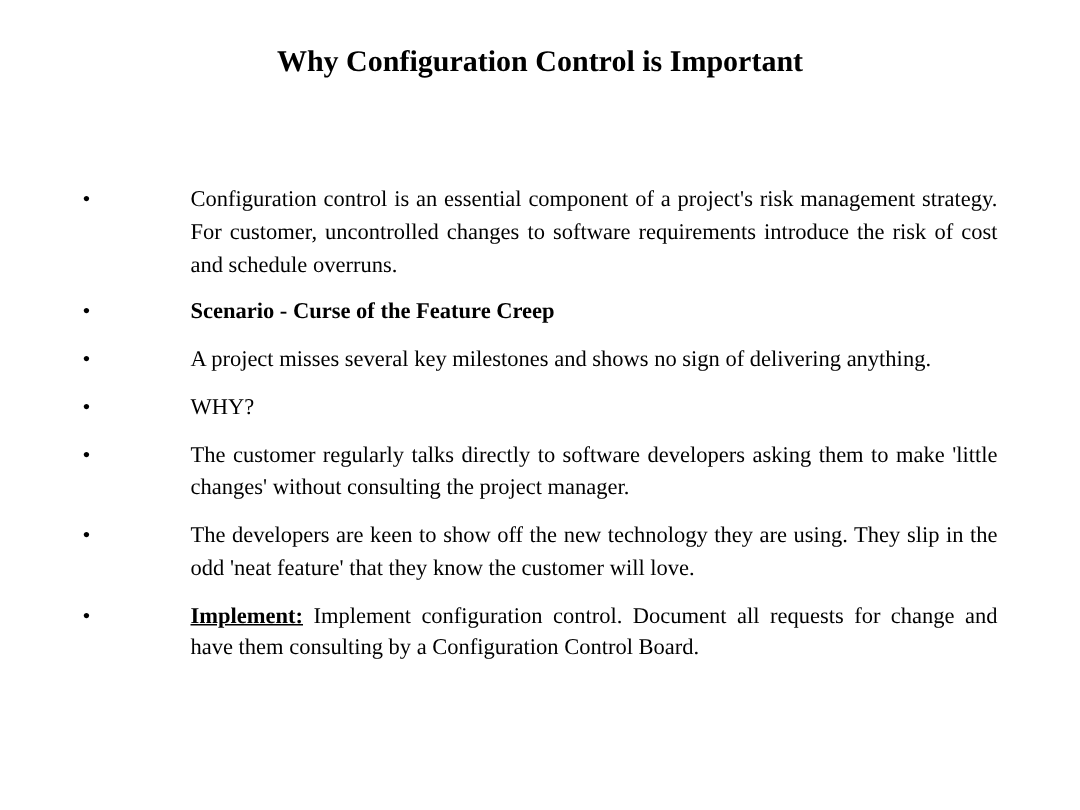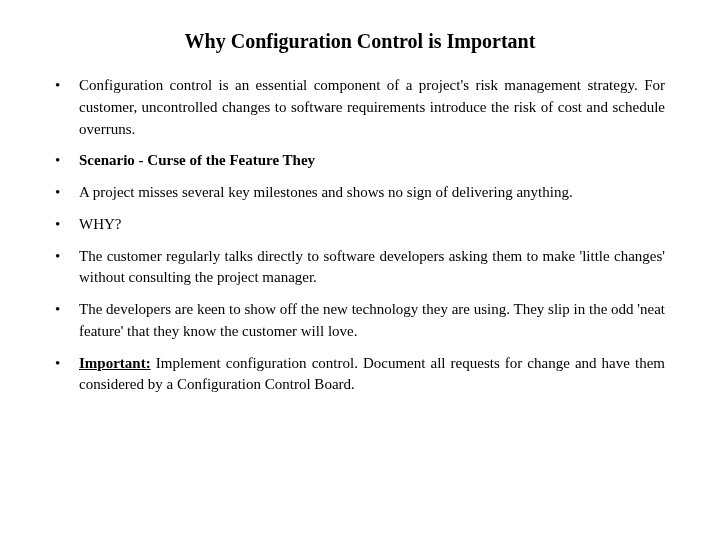--- a/index.html
+++ b/index.html
@@ -1,18 +1,19 @@
 <!DOCTYPE html>
 <html><head>
   <meta charset="utf-8">
   <style>
     * {
       margin: 0;
       padding: 0;
       box-sizing: border-box;
+      gap: 48px;
     }
 
     body {
       width: 720px;
       height: 540px;
       background-color: #ffffff;
       font-family: 'Times New Roman', Times, serif;
       font-size: 15px;
       color: #000000;
       overflow: hidden;
@@ -76,21 +77,21 @@
 
   <ul class="bullet-list">
 
     <li>
       <span class="bullet">•</span>
       <span class="text">Configuration control is an essential component of a project's risk management strategy. For customer, uncontrolled changes to software requirements introduce the risk of cost and schedule overruns.</span>
     </li>
 
     <li>
       <span class="bullet">•</span>
-      <span class="text bold-italic">Scenario - Curse of the Feature They</span>
+      <span class="text bold-italic">Scenario - Curse of the Feature Creep</span>
     </li>
 
     <li>
       <span class="bullet">•</span>
       <span class="text">A project misses several key milestones and shows no sign of delivering anything.</span>
     </li>
 
     <li>
       <span class="bullet">•</span>
       <span class="text">WHY?</span>
@@ -102,18 +103,18 @@
     </li>
 
     <li>
       <span class="bullet">•</span>
       <span class="text">The developers are keen to show off the new technology they are using. They slip in the odd 'neat feature' that they know the customer will love.</span>
     </li>
 
     <li>
       <span class="bullet">•</span>
       <span class="text">
-        <span class="underline-bold">Important:</span><span> Implement configuration control. Document all requests for change and have them considered by a Configuration Control Board.</span>
+        <span class="underline-bold">Implement:</span><span> Implement configuration control. Document all requests for change and have them consulting by a Configuration Control Board.</span>
       </span>
     </li>
 
   </ul>
 </div>
 
 </body></html>

